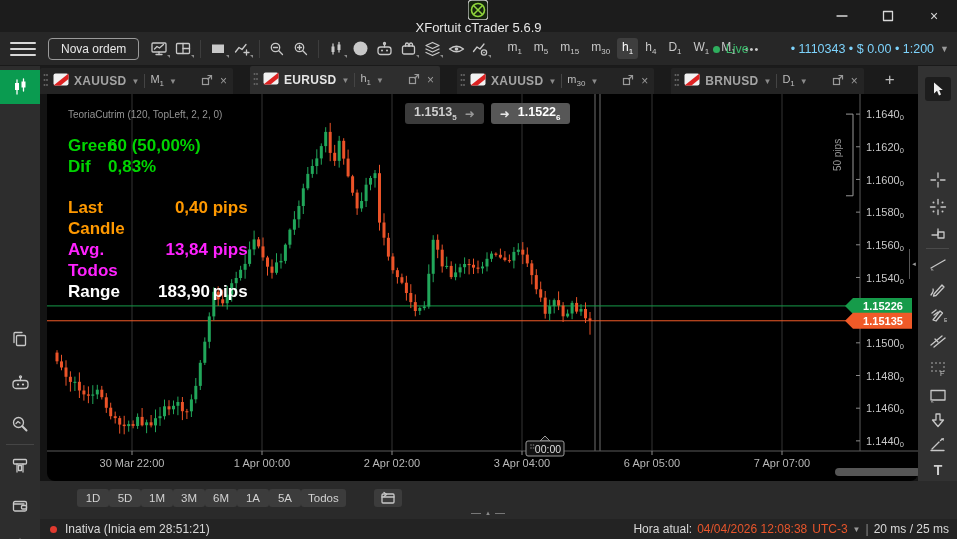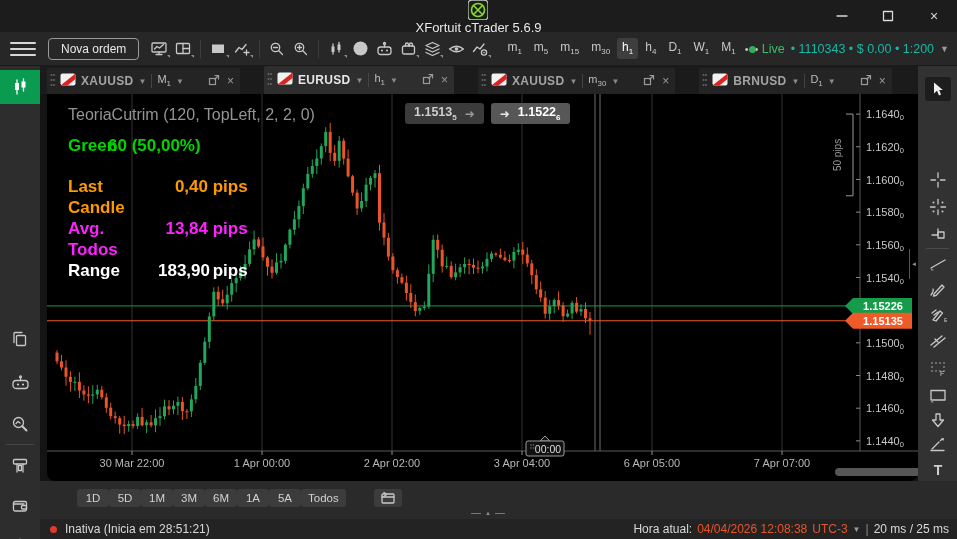--- a/index.html
+++ b/index.html
@@ -23,24 +23,24 @@
   .ic svg{stroke:#c8c8c8;fill:none;stroke-width:1.3;stroke-linecap:round;stroke-linejoin:round;display:block;}
   .ic svg text{stroke:none;fill:#c8c8c8;}
   .tf-group{display:flex;align-items:center;margin-left:10px;gap:2px;}
   .tf-btn{padding:2px 5px;border-radius:3px;color:#c8c8c8;font-size:12px;cursor:default;}
   .tf-btn sub{font-size:8px;}
   .tf-btn.active{background:#3e3e3e;color:#fff;}
   .tf-more{color:#c8c8c8;letter-spacing:1px;margin-left:4px;font-size:11px;}
   .account{position:absolute;right:8px;top:0;height:34px;display:flex;align-items:center;gap:6px;font-size:12.5px;}
   .acct-dot{width:7px;height:7px;border-radius:50%;background:#2fae5e;}
   .acct-live{color:#3dbb6d;}
-  .acct-rest{color:#14b8a6;}
+  .acct-rest{color:#7dd3fc;margin-left:36px;}
   .acct-caret{color:#9a9a9a;font-size:9px;}
   
-  .tabbar{position:absolute;left:40px;top:66px;width:917px;height:28px;background:#1b1b1b;display:flex;align-items:flex-end;padding-left:7px;box-sizing:border-box;gap:24px;}
+  .tabbar{position:absolute;left:40px;top:66px;width:917px;height:28px;background:#1b1b1b;display:flex;align-items:flex-end;box-sizing:border-box;gap:17px;}
   .tab{height:26px;display:flex;align-items:center;background:#242424;padding:0 6px 0 3px;gap:5px;color:#a4a4a4;border-radius:2px 2px 0 0;}
   .tab.active{background:#2e2e2e;color:#e6e6e6;height:28px;}
   .tab .sym{font-size:12px;font-weight:bold;letter-spacing:.3px;}
   .tab .caret{font-size:8px;color:#8a8a8a;}
   .tab .tfl{font-size:11px;color:#bdbdbd;}
   .tab .tfl sub{font-size:8px;}
   .tab .vsep{width:1px;height:14px;background:#444;}
   .tab .x{color:#9a9a9a;font-size:12px;margin-left:2px;}
   .tab-add{color:#bdbdbd;font-size:17px;align-self:center;margin-left:4px;}
   
@@ -50,21 +50,21 @@
   .sl-div{position:absolute;left:6px;width:28px;height:1px;background:#454545;}
   
   .sidebar-right{position:absolute;left:918px;top:66px;width:39px;height:473px;background:#323232;}
   .sr-item{position:absolute;left:7px;width:26px;height:24px;display:flex;align-items:center;justify-content:center;border-radius:3px;}
   .sr-item.selected{background:#1d1d1d;}
   .sr-div{position:absolute;left:8px;width:23px;height:1px;background:#4a4a4a;}
   
   .chart-panel{position:absolute;left:47px;top:94px;width:871px;height:387px;background:#000;border-radius:0 0 8px 8px;}
   #chart-svg{position:absolute;left:0;top:0;}
   .overlay{position:absolute;left:21px;top:10px;line-height:21px;}
-  .ov-title{color:#949494;font-size:16px;margin-bottom:10px;}
+  .ov-title{color:#949494;font-size:10px;margin-bottom:10px;}
   .ov-row{display:flex;font-weight:bold;font-size:17px;}
   .ov-row .lbl-a{width:40px;}
   .ov-row .lbl-b{width:90px;}
   .ov-row .val-b{width:50px;text-align:right;}
   .ov-gap{height:20px;}
   .quote-btns{position:absolute;left:358px;top:9px;display:flex;gap:7px;}
   .qbtn{height:21px;border-radius:3px;display:flex;align-items:center;padding:0 9px;gap:8px;font-weight:bold;font-size:12.5px;}
   .qbtn.sell{background:#3b3b3b;color:#cfcfcf;}
   .qbtn.buy{background:#575757;color:#fff;}
   .qbtn sub{font-size:8px;font-weight:bold;}
@@ -731,20 +731,24 @@
       <text x="501" y="358.5" font-size="10.5" fill="#ddd" text-anchor="middle" font-family="Liberation Sans,sans-serif">00:00</text>
     </svg>
 
   <div class="overlay">
     <div class="ov-title">TeoriaCutrim (120, TopLeft, 2, 2, 0)</div>
     <div id="ov-rows-a">
         <div class="ov-row" style="color: rgb(0, 212, 0);">
           <span class="lbl-a">Green</span>
           <span>60 (50,00%)</span>
         </div>
+        <div class="ov-row" style="color: rgb(0, 212, 0);">
+          <span class="lbl-a">Dif</span>
+          <span>0,83%</span>
+        </div>
       </div>
     <div class="ov-gap"></div>
     <div id="ov-rows-b">
         <div class="ov-row" style="color: rgb(255, 153, 0);">
           <span class="lbl-b">Last Candle</span>
           <span class="val-b">0,40</span>
           <span>&nbsp;pips</span>
         </div>
         <div class="ov-row" style="color: rgb(255, 34, 255);">
           <span class="lbl-b">Avg. Todos</span>

